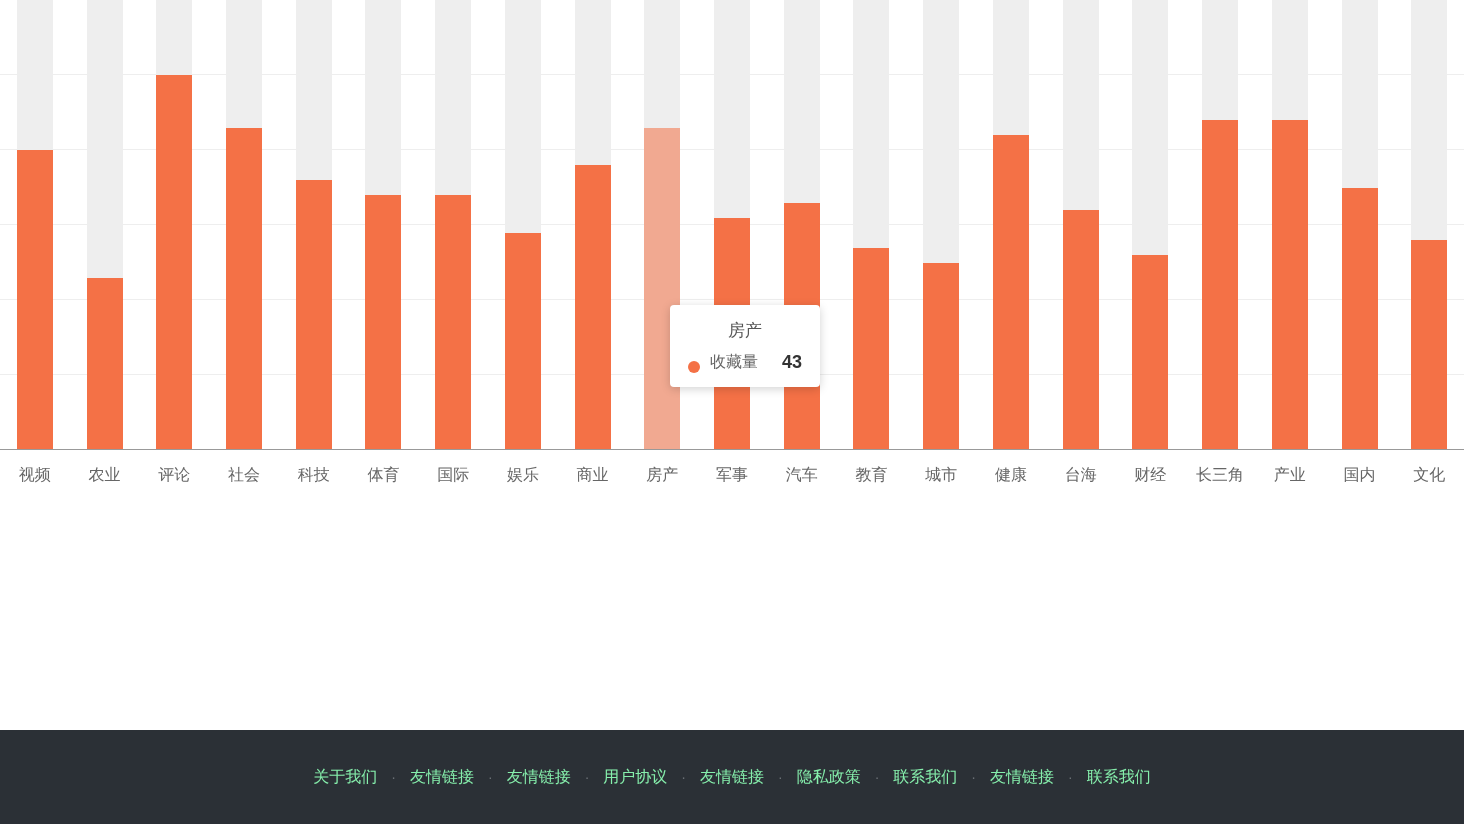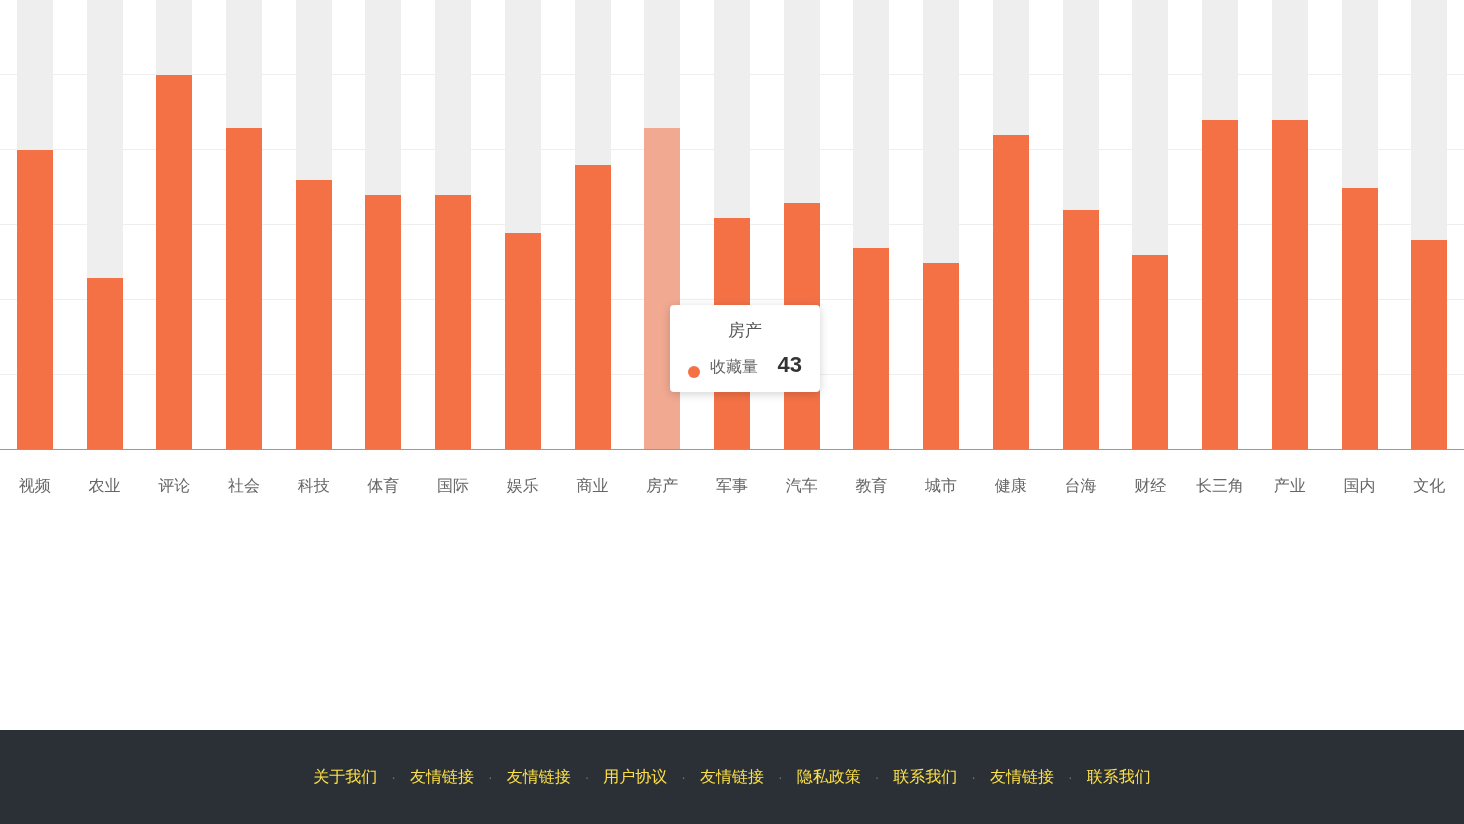--- a/index.html
+++ b/index.html
@@ -8,30 +8,30 @@
   .chart-title { text-align: center; font-size: 22px; font-weight: 700; color: #333; padding-top: 78px; padding-bottom: 12px; }
   .plot-area { position: relative; width: 100%; height: 450px; }
   .gridlines { position: absolute; left: 0; top: 0; width: 100%; height: 100%; }
   .gridline { position: absolute; left: 0; width: 100%; height: 1px; background: #eee; }
   .bars { position: absolute; left: 0; top: 0; width: 100%; height: 100%; display: flex; }
   .bar-slot { flex: 1 1 0; position: relative; height: 100%; }
   .bar-bg { position: absolute; left: 50%; transform: translateX(-50%); bottom: 0; width: 36px; background: #eee; top: 0; }
   .bar-fg { position: absolute; left: 50%; transform: translateX(-50%); bottom: 0; width: 36px; background: #f47146; }
   .bar-fg.hovered { opacity: 0.55; }
   .axis { position: absolute; left: 0; width: 100%; height: 1px; background: #999; }
-  .x-labels { display: flex; width: 100%; margin-top: 26px; justify-content: flex-end; }
+  .x-labels { display: flex; width: 100%; margin-top: 15px; }
   .x-label { flex: 1 1 0; text-align: center; font-size: 16px; color: #666; white-space: nowrap; overflow: hidden; }
   .tooltip { position: absolute; background: #fff; border-radius: 4px; box-shadow: 0 2px 10px rgba(0,0,0,0.18); padding: 14px 18px; min-width: 150px; }
   .tooltip-title { text-align: center; font-size: 17px; color: #555; margin-bottom: 10px; }
   .tooltip-row { display: flex; align-items: flex-end; gap: 10px; }
   .tooltip-dot { width: 12px; height: 12px; border-radius: 50%; background: #f47146; }
   .tooltip-label { font-size: 16px; color: #666; flex: 1; }
-  .tooltip-value { font-size: 22px; font-weight: 700; color: #333; }
+  .tooltip-value { font-size: 18px; font-weight: 700; color: #333; }
   .footer { position: absolute; bottom: 0; left: 0; width: 100%; height: 94px; background: #2b3036; display: flex; align-items: center; justify-content: center; gap: 8px; }
-  .footer-link { color: #fde047; font-size: 16px; text-decoration: none; padding: 0 6px; text-align: right; }
+  .footer-link { color: #86efac; font-size: 16px; text-decoration: none; padding: 0 6px; text-align: right; }
   .footer-sep { color: #6a6f75; font-size: 14px; }
 </style>
 </head>
 <body>
 
 <div class="chart-wrap">
 
   <div class="plot-area">
     <div class="gridlines" id="gridlines">
         <div class="gridline" style="bottom: 0%;"></div>

